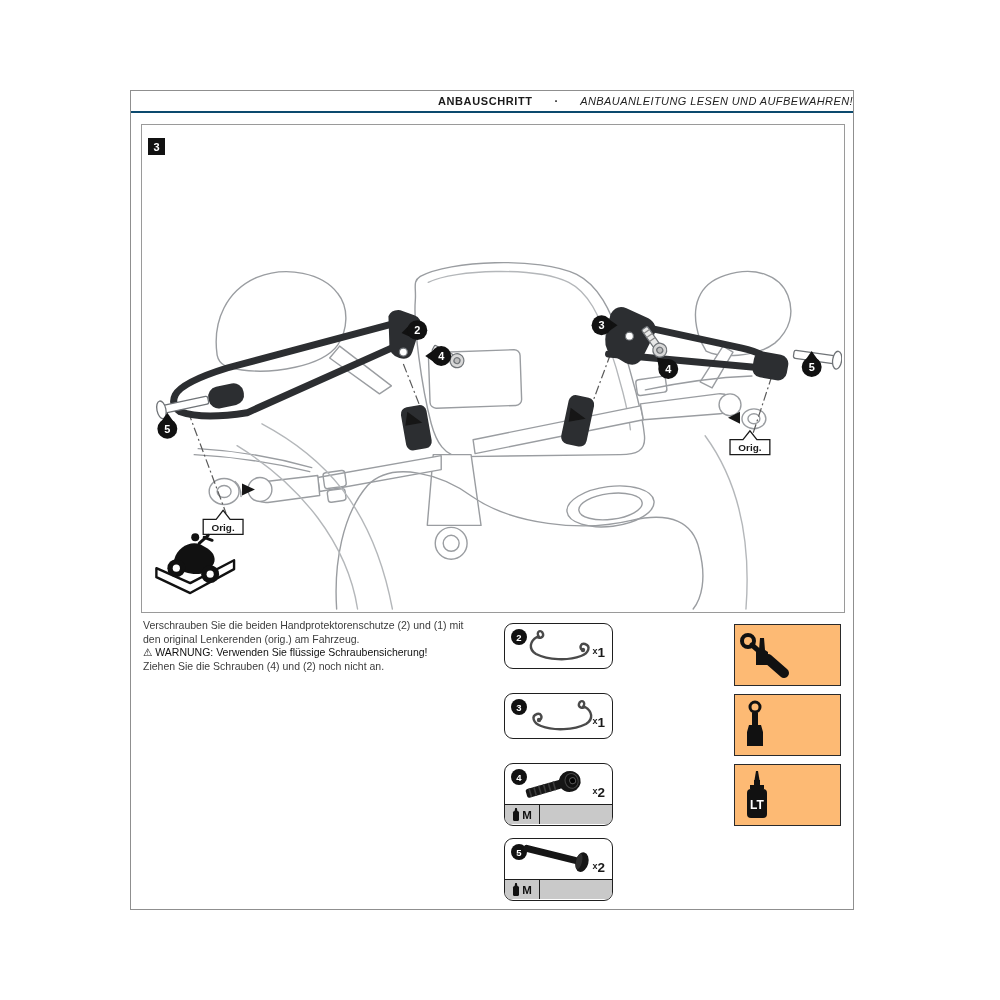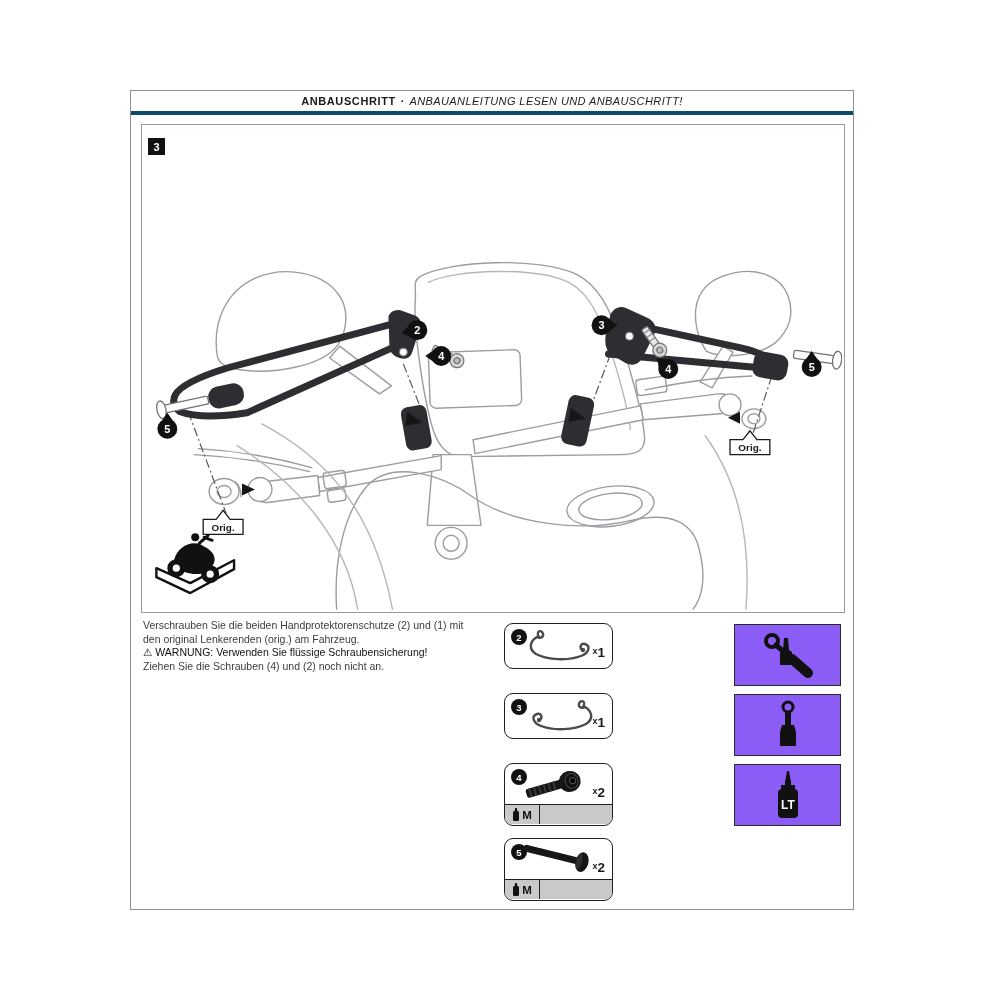--- a/index.html
+++ b/index.html
@@ -1,19 +1,19 @@
 <!DOCTYPE html>
 <html><head>
 <meta charset="utf-8">
 <style>
   html,body{margin:0;padding:0;background:#fff;}
   body{width:1000px;height:1000px;position:relative;font-family:"Liberation Sans",sans-serif;color:#1a1a1a;-webkit-font-smoothing:antialiased;}
   .page{position:absolute;left:130px;top:90px;width:722px;height:818px;border:1px solid #8f8f8f;background:#fff;}
   
-  .hdr{position:absolute;left:0;top:0;right:0;height:20px;border-bottom:4px solid #0c4a6e;display:flex;align-items:center;justify-content:center;gap:5px;}
+  .hdr{position:absolute;left:0;top:0;right:0;height:20px;border-bottom:2px solid #0c4a6e;display:flex;align-items:center;justify-content:flex-end;gap:22px;}
   .hdr .t{font-size:11px;font-weight:700;letter-spacing:.6px;}
   .hdr .sep{font-size:11px;font-weight:700;}
   .hdr .s{font-size:11px;font-style:italic;font-weight:500;letter-spacing:.4px;color:#222;}
   
   .frame{position:absolute;left:10px;top:33px;width:702px;height:487px;border:1px solid #9a9a9a;background:#fff;}
   .stepbadge{position:absolute;left:6px;top:13px;width:17px;height:17px;background:#111;color:#fff;font-size:11px;font-weight:700;display:flex;align-items:center;justify-content:center;}
   
   .instr{position:absolute;left:12px;top:528px;width:340px;font-size:10.5px;line-height:13.5px;color:#3c3c3c;}
   .instr .warn{font-weight:400;color:#111;}
   
@@ -21,32 +21,32 @@
   .pbox .img{position:relative;width:100%;}
   .badge{position:absolute;left:6px;top:5px;width:16px;height:16px;border-radius:50%;background:#111;color:#fff;font-size:9.5px;font-weight:700;display:flex;align-items:center;justify-content:center;}
   .qty{position:absolute;right:7px;top:19px;}
   .qx{font-size:9px;font-weight:700;vertical-align:3px;}
   .qn{font-size:13.5px;font-weight:700;}
   .specrow{height:19px;border-top:1.5px solid #1f1f1f;background:#c9c9c9;display:flex;align-items:stretch;}
   .spec-l{width:34px;border-right:1.5px solid #1f1f1f;display:flex;align-items:center;justify-content:center;gap:2px;}
   .spec-r{flex:1;display:flex;align-items:center;justify-content:flex-start;gap:3px;padding-left:6px;margin-top:48px;}
   .spec-txt{font-size:11.5px;font-weight:700;color:#111;}
   
-  .tbox{position:absolute;left:603px;width:107px;height:62px;border:1.5px solid #2a2a2a;background:#8b5cf6;display:flex;align-items:center;justify-content:center;box-sizing:border-box;}
+  .tbox{position:absolute;left:603px;width:107px;height:62px;border:1.5px solid #2a2a2a;background:#fdba74;display:flex;align-items:center;justify-content:flex-start;box-sizing:border-box;}
   svg text{font-family:"Liberation Sans",sans-serif;}
 </style>
 </head>
 <body>
 
 <div class="page">
 
   <div class="hdr">
     <span class="t">ANBAUSCHRITT</span>
     <span class="sep">·</span>
-    <span class="s">ANBAUANLEITUNG LESEN UND ANBAUSCHRITT!</span>
+    <span class="s">ANBAUANLEITUNG LESEN UND AUFBEWAHREN!</span>
   </div>
 
   <div class="frame">
     <div class="stepbadge">3</div>
 
     <svg width="700" height="485" viewBox="0 0 702 487" style="position:absolute;left:0;top:0;">
 
       <g stroke="#9a9da1" stroke-width="1.4" fill="none" stroke-linecap="round" stroke-linejoin="round">
 
         <path d="M 279,152 C 308,136 398,132 436,150 C 458,161 470,186 480,216 C 492,251 502,291 504,311 C 506,328 495,331 480,331 L 321,333 C 303,333 295,318 290,300 C 280,262 272,200 274,176 C 275,163 271,157 279,152 Z"></path>

